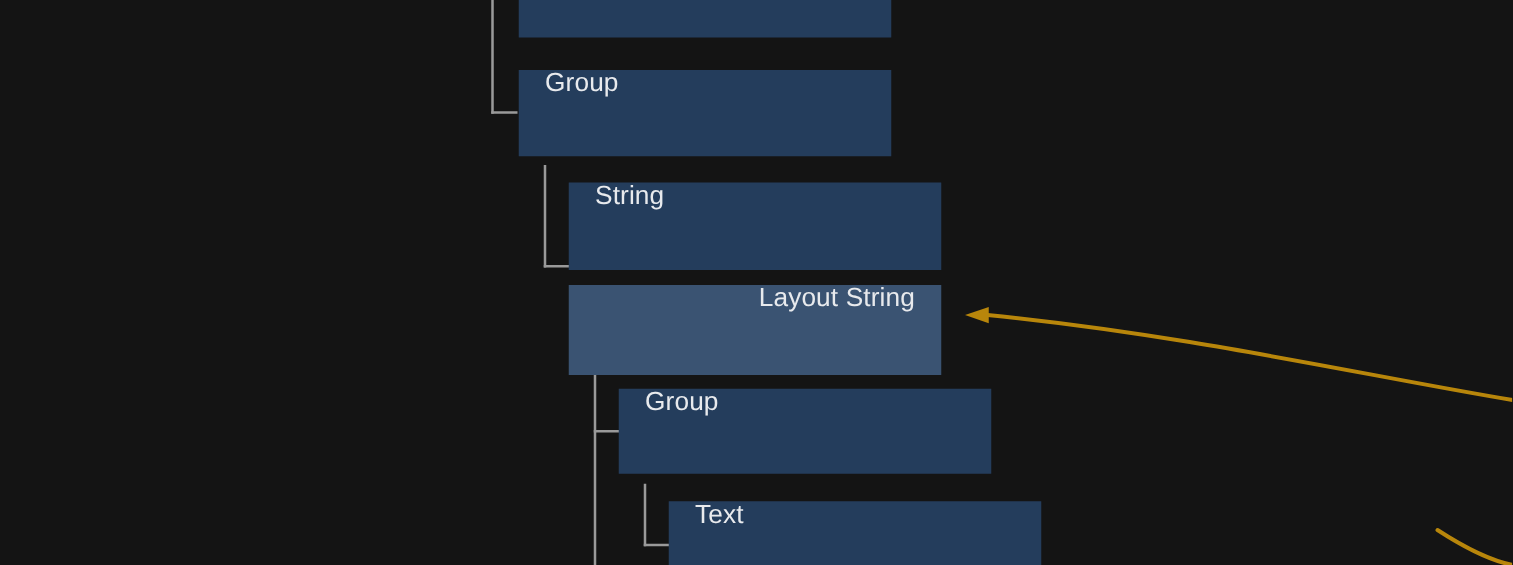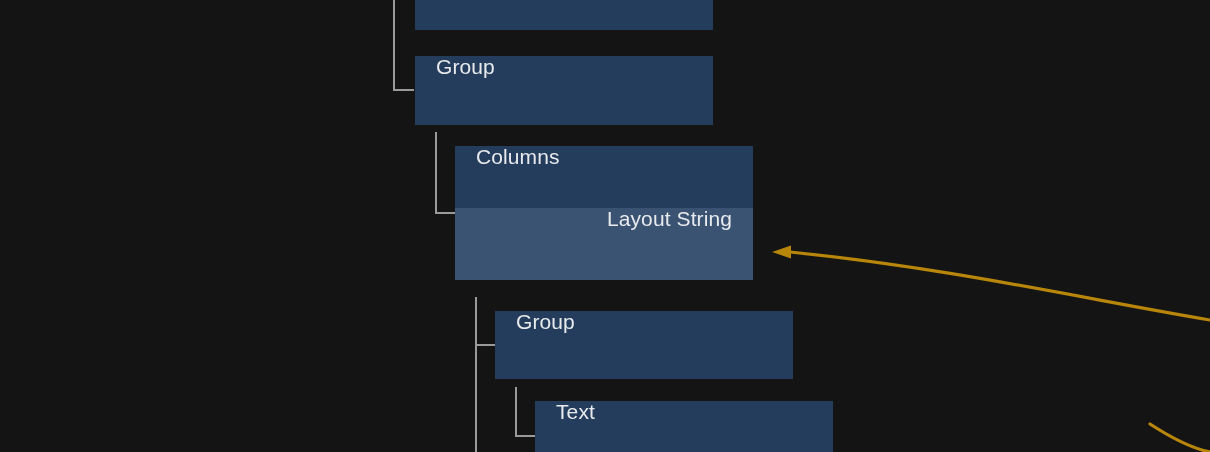--- a/index.html
+++ b/index.html
@@ -81,24 +81,24 @@
 
   <div class="node" id="node-text-top" style="left:415px; top:-42px; width:298px; height:72px;">
     <span class="node-label left">Text</span>
   </div>
 
   <div class="node" id="node-group-1" style="left:415px; top:56px; width:298px; height:69px;">
     <span class="node-label left">Group</span>
   </div>
 
   <div class="node" id="node-columns" style="left:455px; top:146px; width:298px; height:70px;">
-    <span class="node-label left">Columns</span>
+    <span class="node-label left">String</span>
   </div>
 
-  <div class="node light" id="node-layout-string" style="left:455px; top:208px; width:298px; height:72px;">
+  <div class="node light" id="node-layout-string" style="left:455px; top:228px; width:298px; height:72px;">
     <span class="node-label right">Layout String</span>
   </div>
 
   <div class="node" id="node-group-2" style="left:495px; top:311px; width:298px; height:68px;">
     <span class="node-label left">Group</span>
   </div>
 
   <div class="node" id="node-text-bottom" style="left:535px; top:401px; width:298px; height:72px;">
     <span class="node-label left">Text</span>
   </div>

